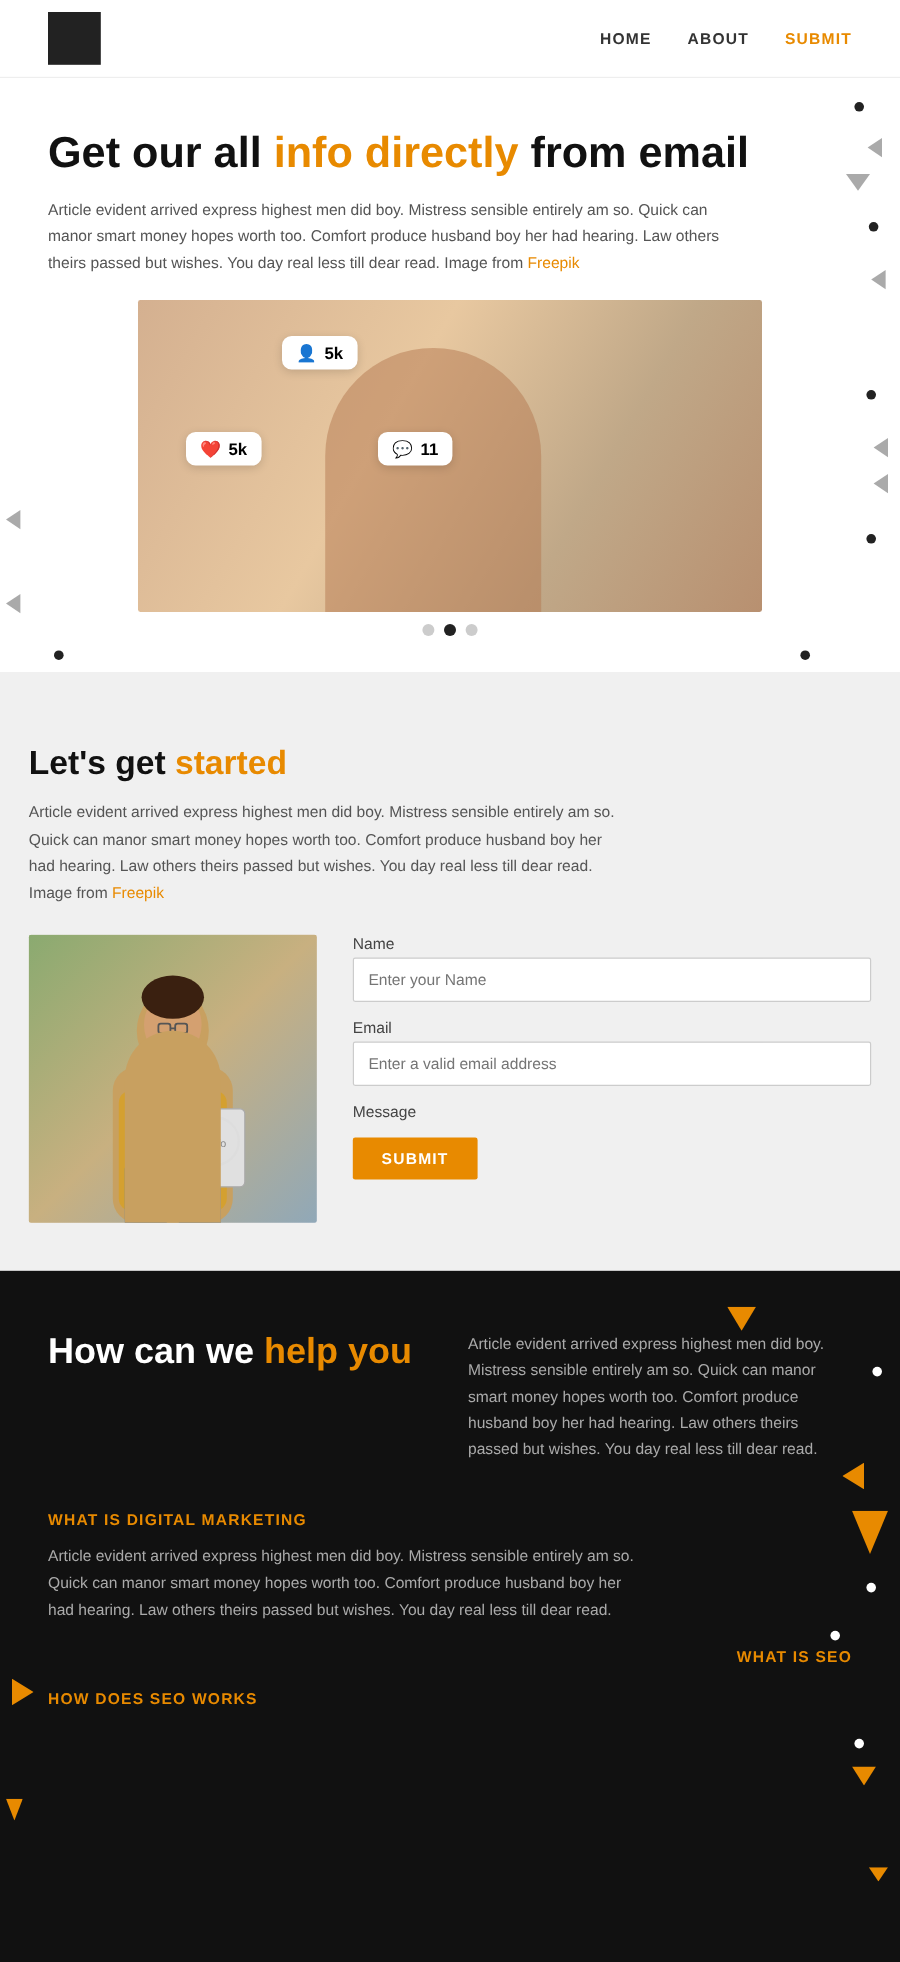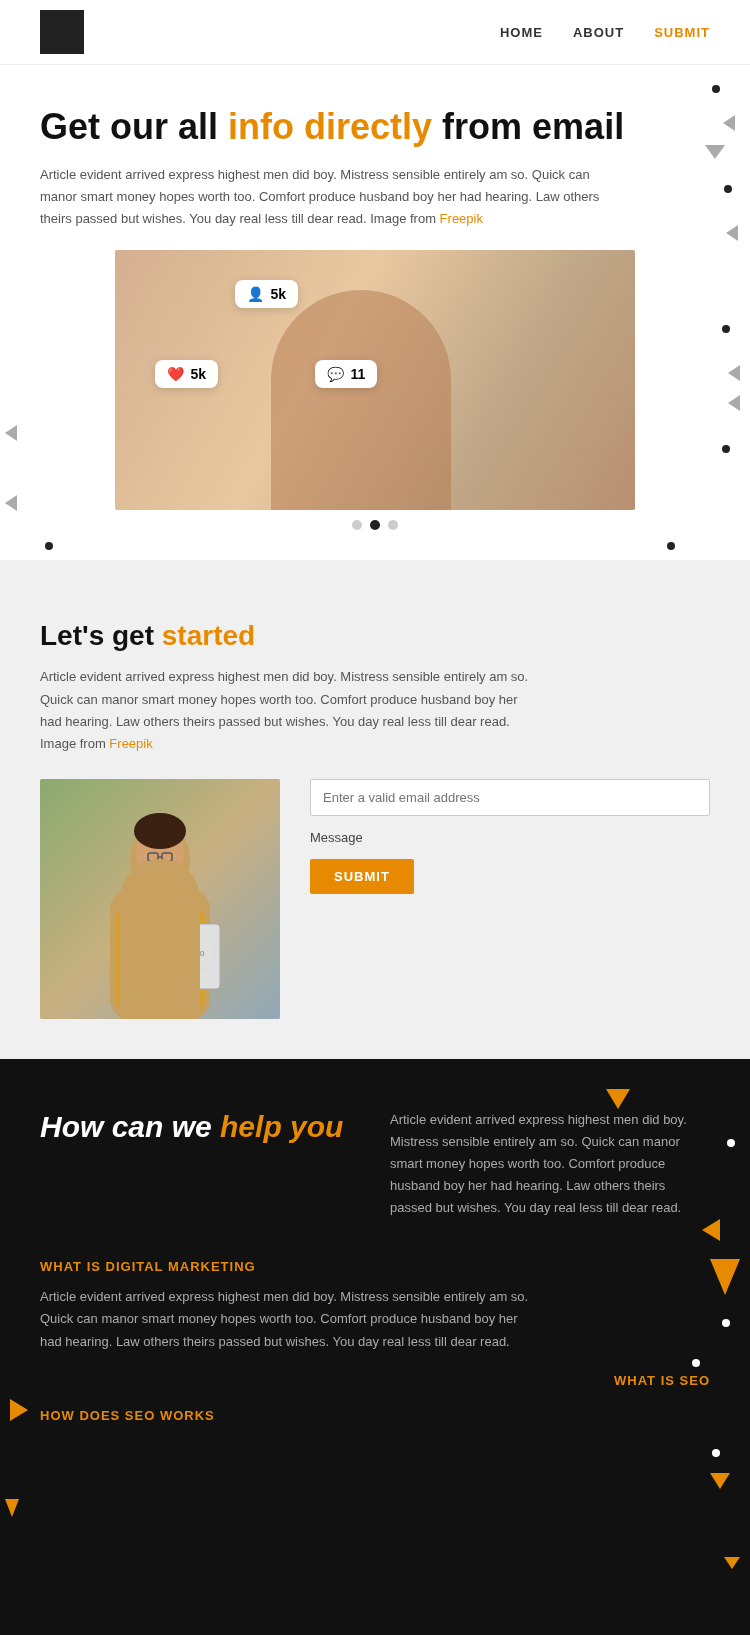--- a/index.html
+++ b/index.html
@@ -102,21 +102,21 @@
     .dot-ind {
       width: 10px; height: 10px;
       border-radius: 50%;
       background: #ccc;
     }
     .dot-ind.active { background: #222; }
 
     
     .get-started {
       background: #f0f0f0;
-      padding: 40px 40px;
+      padding: 40px 24px;
       position: relative;
     }
     .get-started h2 {
       font-size: 28px;
       font-weight: 800;
       color: #111;
       margin-bottom: 14px;
     }
     .get-started h2 .highlight { color: #e88a00; }
     .get-started p {
@@ -205,21 +205,20 @@
       padding: 50px 40px;
       position: relative;
     }
     .help-top {
       display: flex;
       gap: 30px;
       margin-bottom: 40px;
     }
     .help-title {
       flex: 1;
-      font-style: italic;
     }
     .help-title h2 {
       font-size: 30px;
       font-weight: 800;
       line-height: 1.2;
       color: #fff;
     }
     .help-title h2 .highlight { color: #e88a00; }
     .help-desc {
       flex: 1;
@@ -373,20 +372,25 @@
 
         <rect x="130" y="145" width="50" height="65" rx="4" fill="#e0e0e0" stroke="#aaa" stroke-width="1"></rect>
 
         <circle cx="155" cy="172" r="20" fill="none" stroke="#ddd" stroke-width="2"></circle>
         <text x="150" y="177" font-size="9" fill="#888">info</text>
       </svg>
     </div>
 
     <div class="form-fields">
       <div class="form-group">
+        <label>Name</label>
+        <input type="text" placeholder="Enter your Name" style="">
+      </div>
+      <div class="form-group">
+        <label>Email</label>
         <input type="email" placeholder="Enter a valid email address" style="">
       </div>
       <div class="form-group">
         <label>Message</label>
       </div>
       <button class="submit-btn">SUBMIT</button>
     </div>
   </div>
 </section>
 

